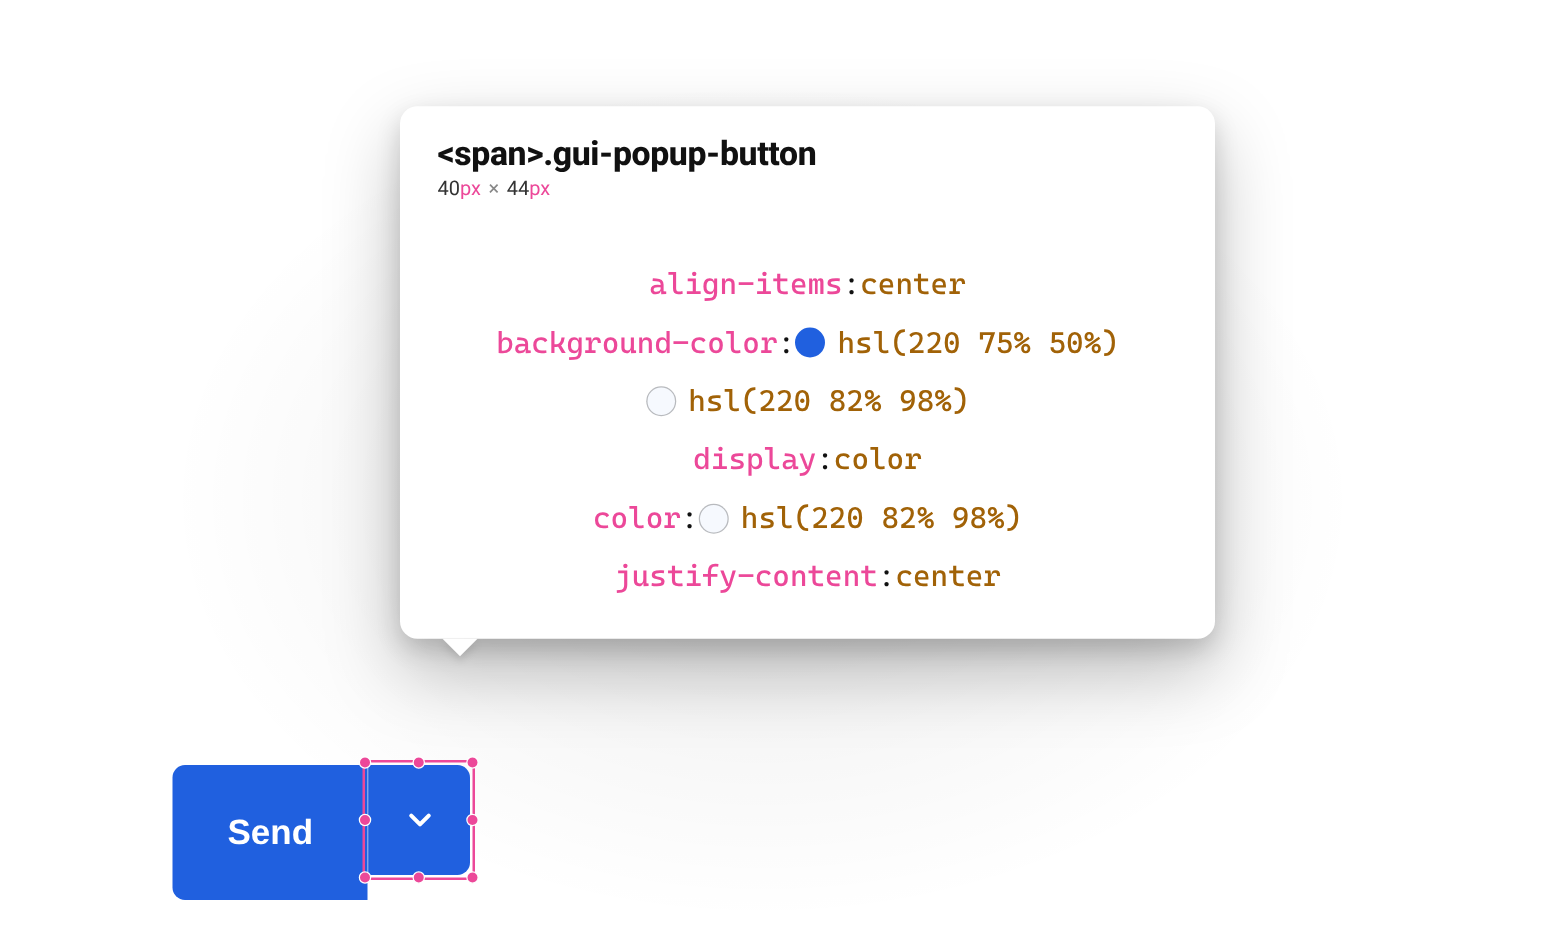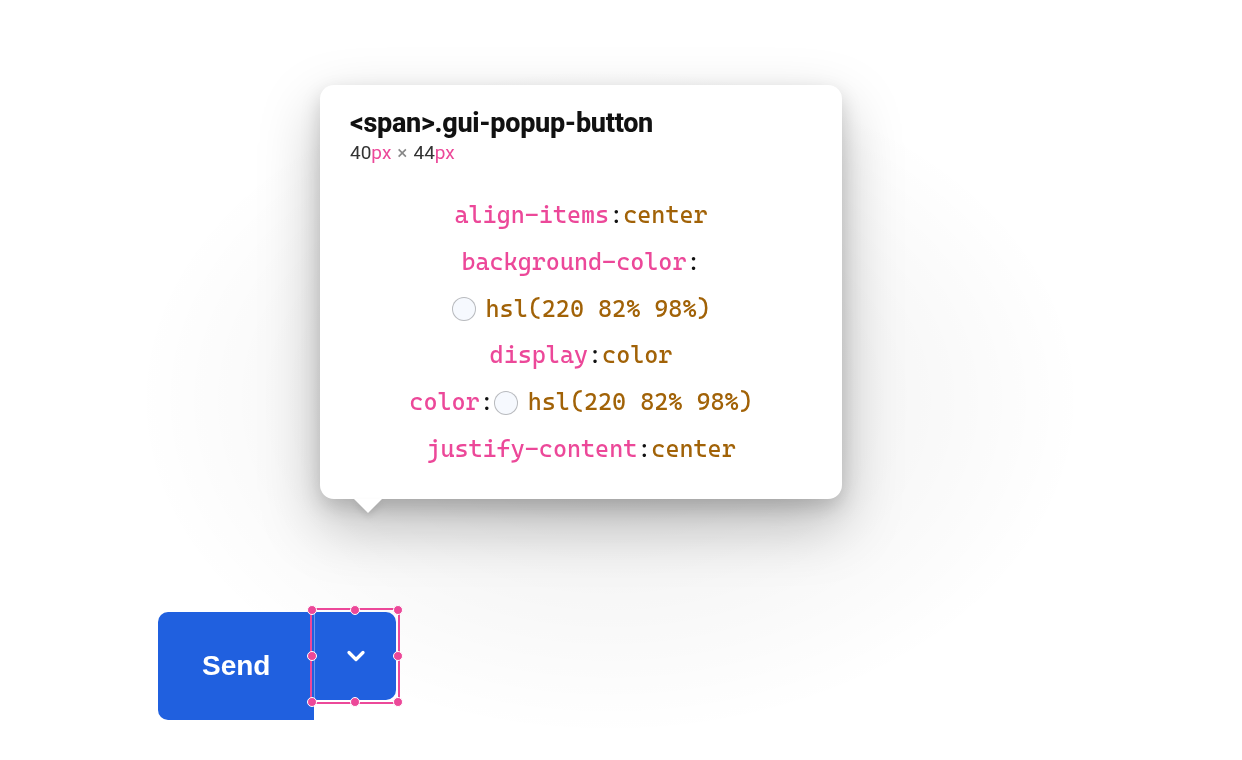--- a/index.html
+++ b/index.html
@@ -25,21 +25,21 @@
       height: 680px;
       background: radial-gradient(ellipse at center, rgba(0,0,0,0.08) 0%, rgba(0,0,0,0) 70%);
       border-radius: 50%;
       pointer-events: none;
     }
 
     .tooltip {
       position: absolute;
       left: 320px;
       top: 85px;
-      width: 522px;
+      width: 652px;
       background: #ffffff;
       border-radius: 14px;
       box-shadow: 0 25px 60px rgba(0,0,0,0.25), 0 8px 20px rgba(0,0,0,0.15);
       padding: 22px 30px 26px 30px;
     }
 
     .tooltip::after {
       content: '';
       position: absolute;
       bottom: -14px;
@@ -57,24 +57,24 @@
     }
 
     .tooltip-title {
       font-size: 27px;
       font-weight: 800;
       color: #111111;
       letter-spacing: -0.3px;
     }
 
     .tooltip-dimensions {
-      font-size: 19px;
+      font-size: 16px;
       color: #555;
       margin-top: 2px;
-      margin-bottom: 28px;
+      margin-bottom: 44px;
     }
 
     .dim-num {
       color: #333;
     }
 
     .dim-unit {
       color: #ec4899;
     }
 
@@ -125,21 +125,21 @@
       background: hsl(220, 75%, 50%);
       border: none;
     }
 
     .swatch-light {
       background: hsl(220, 82%, 98%);
     }
 
     .split-button {
       position: absolute;
-      left: 158px;
+      left: 138px;
       top: 612px;
       display: flex;
       height: 108px;
     }
 
     .send-button {
       background: hsl(220, 75%, 50%);
       color: #fff;
       font-size: 28px;
       font-weight: 600;
@@ -228,20 +228,24 @@
 
   <div class="props-table">
 
     <div class="prop-row">
       <span class="prop-name"><span>align-items</span><span class="colon">:</span></span>
       <span class="prop-value">center</span>
     </div>
 
     <div class="prop-row">
       <span class="prop-name"><span>background-color</span><span class="colon">:</span></span>
+      <span class="prop-value">
+        <span class="color-swatch swatch-blue"></span>
+        <span>hsl(220 75% 50%)</span>
+      </span>
     </div>
 
 
     <div class="prop-row">
       <span class="prop-value">
         <span class="color-swatch swatch-light"></span>
         <span>hsl(220 82% 98%)</span>
       </span>
     </div>
 

